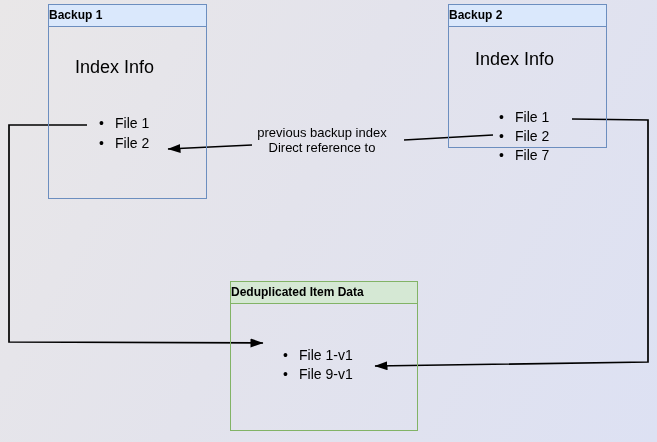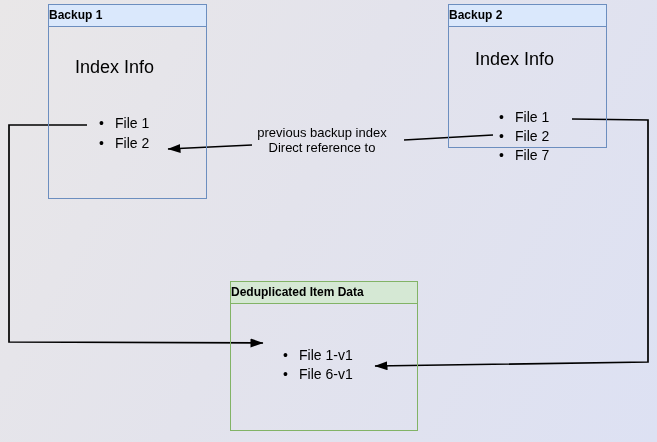--- a/index.html
+++ b/index.html
@@ -104,21 +104,21 @@
       <li>File 1</li>
       <li>File 2</li>
       <li>File 7</li>
     </ul>
   </div>
 
   <div class="node node-green" style="left:230px;top:281px;width:188px;height:150px;">
     <div class="node-header">Deduplicated Item Data</div>
     <ul class="file-list lh19" style="top:56px;padding-left:2px;margin-top:8px;">
       <li>File 1-v1</li>
-      <li>File 6-v1</li>
+      <li>File 9-v1</li>
     </ul>
   </div>
 
   <div class="edge-label">
     <div>previous backup index</div>
     <div>Direct reference to</div>
   </div>
 
 </div>
 

